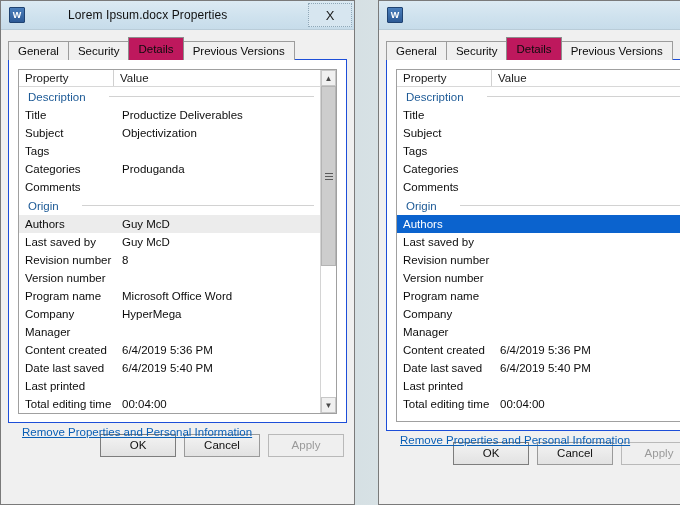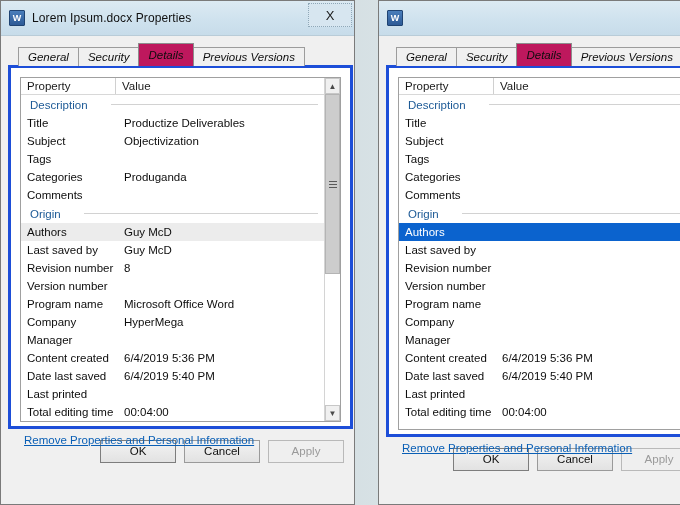--- a/index.html
+++ b/index.html
@@ -19,25 +19,26 @@
   }
 
   
   .window {
     position: absolute;
     background: #f0f0f0;
     border: 1px solid #7a7a7a;
     display: flex; flex-direction: column;
   }
   .titlebar {
-    height: 35px;
+    height: 29px;
     background: linear-gradient(to bottom, #dceaf3 0%, #cfe2ee 55%, #c7dcea 100%);
     display: flex; align-items: center;
     border-bottom: 1px solid #b9ccd8;
     position: relative;
+    gap: 36px;
   }
   .title-icon {
     width: 16px; height: 16px; margin-left: 8px; margin-right: 7px;
     background: linear-gradient(to bottom, #4a7ebb, #2d5a96);
     border: 1px solid #1f4372;
     border-radius: 1px;
     position: relative; flex: none;
   }
   .title-icon::after {
     content: "W";
@@ -54,23 +55,23 @@
     position: absolute; right: 2px; top: 2px;
     width: 44px; height: 24px;
     display: flex; align-items: center; justify-content: center;
     font-size: 13px; color: #1a1a1a;
     background: #d7e6f0;
     border: 1px dotted #8fa8b8;
   }
 
   
   .tabstrip {
-    height: 23px; margin-top: 7px; padding-left: 17px;
+    height: 23px; margin-top: 7px; padding-left: 7px;
     display: flex; align-items: flex-end;
-    position: relative; z-index: 3; font-style: italic;
+    position: relative; z-index: 3;
   }
   .tab {
     height: 19px; padding: 0 9px;
     display: flex; align-items: center;
     font-size: 11.5px; color: #0d0d0d;
     background: #f0f0f0;
     border: 1px solid #9c9c9c;
     border-bottom: none;
     margin-right: -1px;
   }
@@ -78,23 +79,23 @@
     height: 23px;
     background: #be185d;
     border-color: #8d8d8d;
     position: relative; z-index: 4;
     font-weight: normal;
   }
 
   
   .tabpage {
     flex: 1;
-    margin: 0 1px 0 7px;
+    margin: 0 7px 0 7px;
     background: #fff;
-    border: 3px solid #1d4ed8;
+    border: 1px solid #1d4ed8;
     position: relative;
     display: flex; flex-direction: column;
     padding: 9px 9px 0 9px;
   }
 
   
   .grid-wrap {
     border: 1px solid #a0a0a0;
     background: #fff;
     display: flex;

